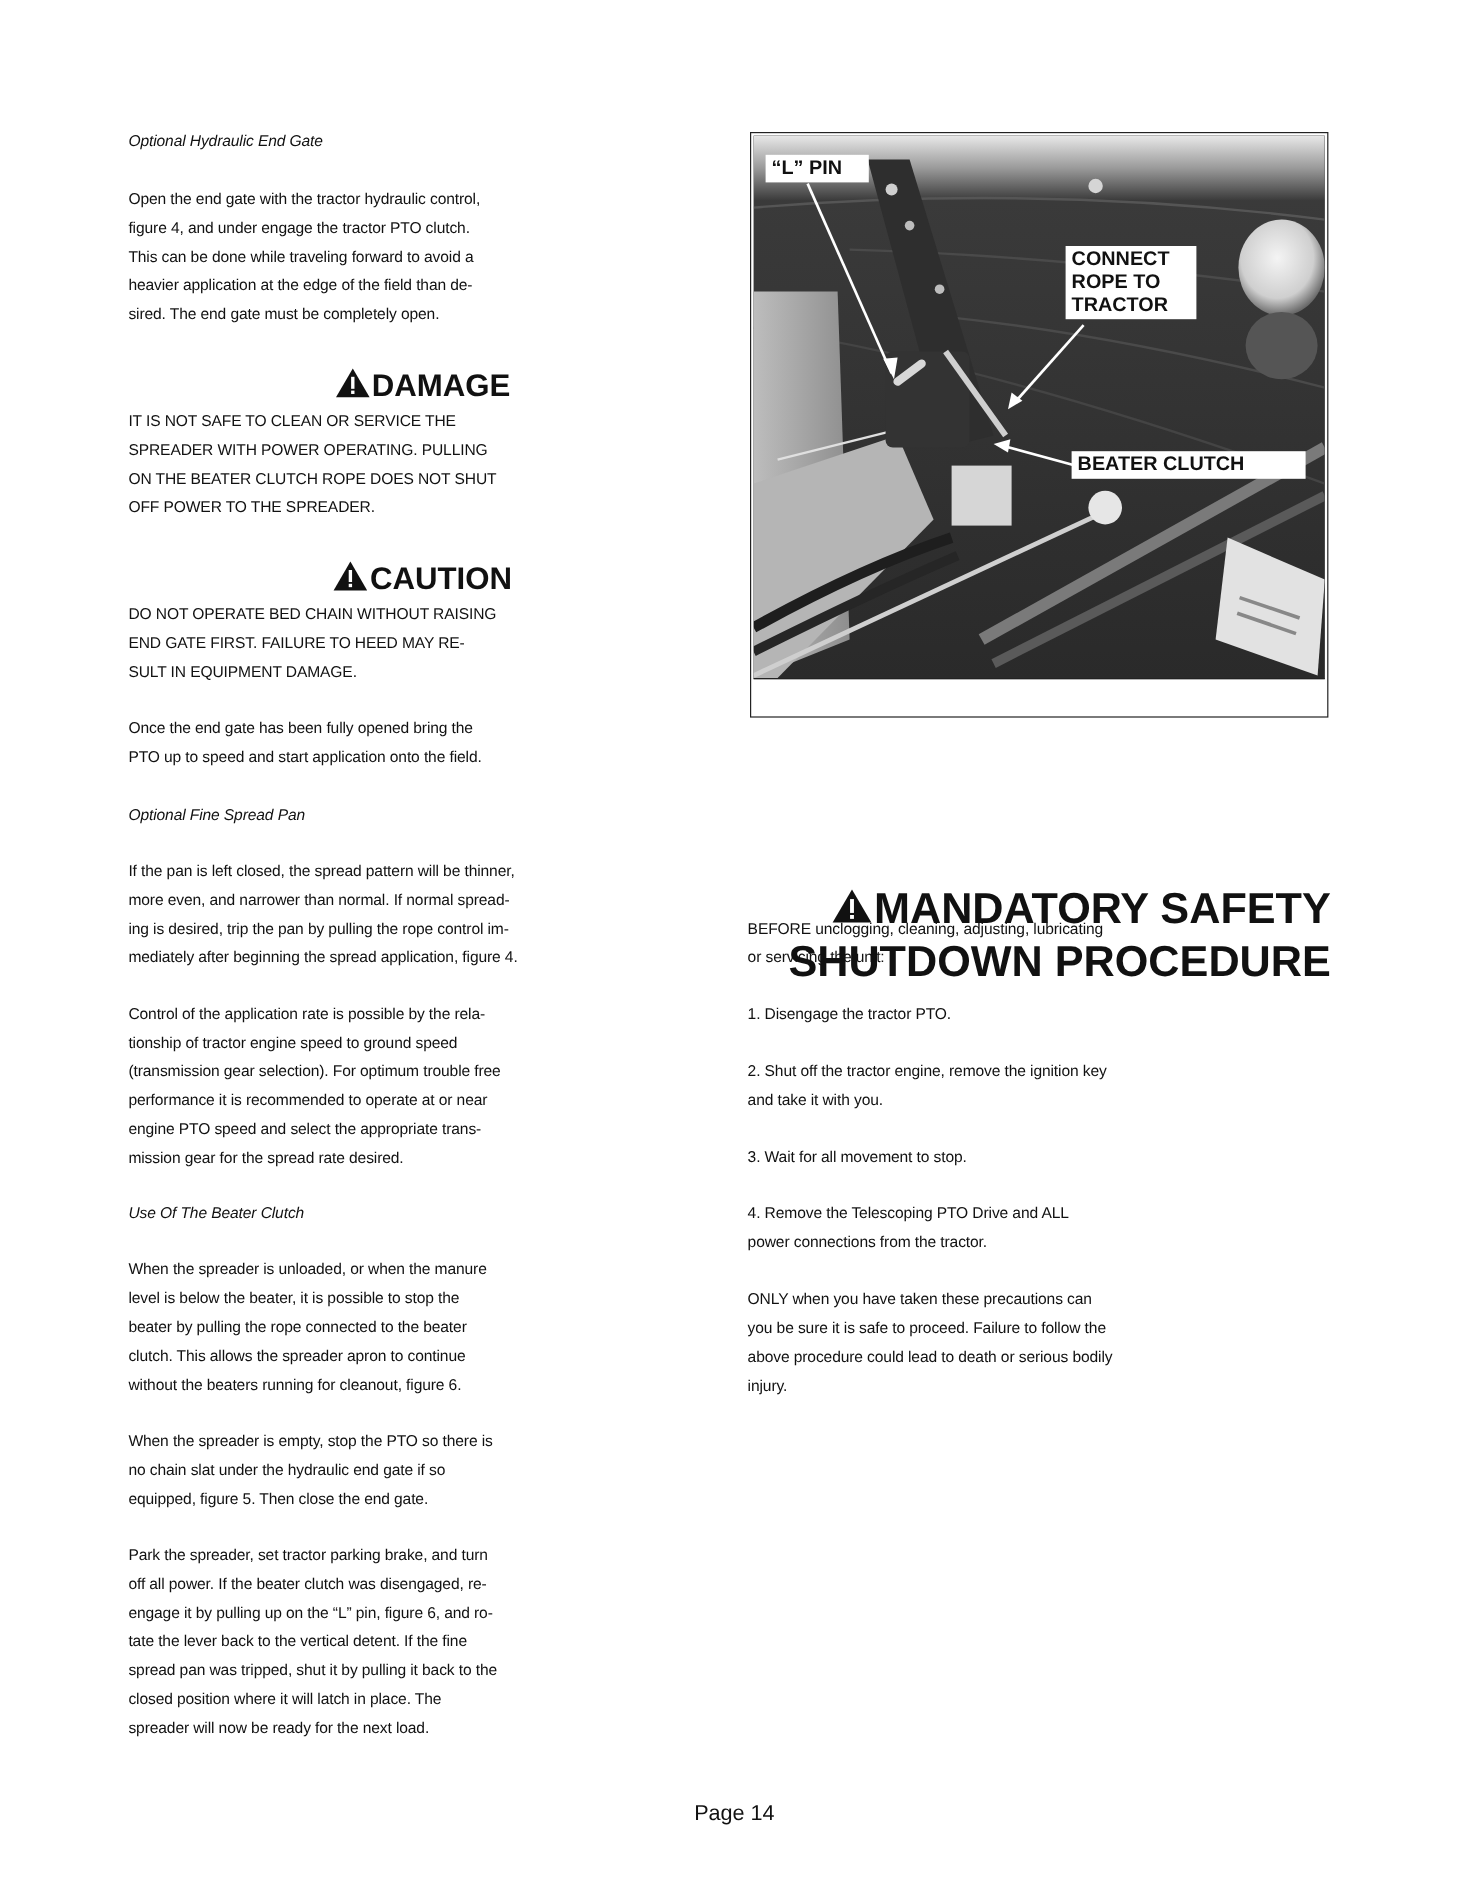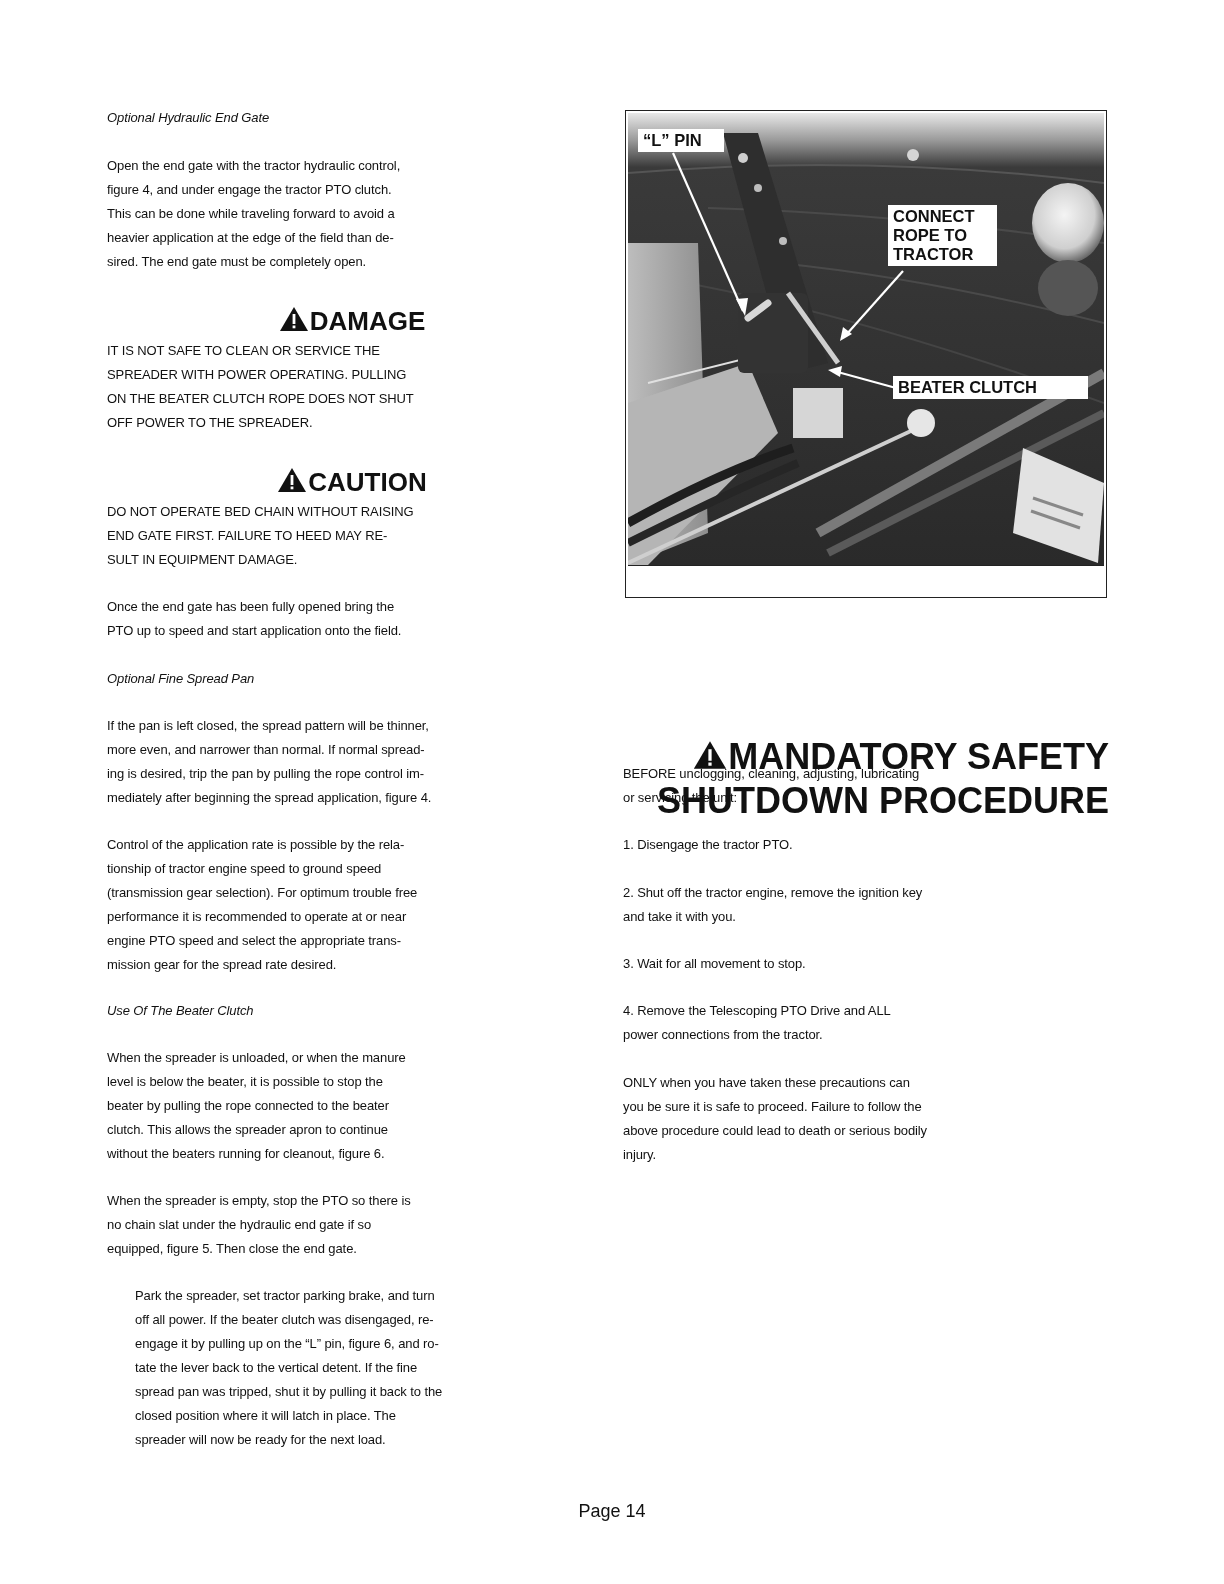--- a/index.html
+++ b/index.html
@@ -174,21 +174,21 @@
 
   <p class="p ital" style="top:999px;">Use Of The Beater Clutch</p>
   <p class="p" style="top:1046px;">When the spreader is unloaded, or when the manure
 level is below the beater, it is possible to stop the
 beater by pulling the rope connected to the beater
 clutch. This allows the spreader apron to continue
 without the beaters running for cleanout, figure 6.</p>
   <p class="p" style="top:1189px;">When the spreader is empty, stop the PTO so there is
 no chain slat under the hydraulic end gate if so
 equipped, figure 5. Then close the end gate.</p>
-  <p class="p" style="top:1284px;margin-left:28px;">Park the spreader, set tractor parking brake, and turn
+  <p class="p" style="top:1284px;">Park the spreader, set tractor parking brake, and turn
 off all power. If the beater clutch was disengaged, re-
 engage it by pulling up on the “L” pin, figure 6, and ro-
 tate the lever back to the vertical detent. If the fine
 spread pan was tripped, shut it by pulling it back to the
 closed position where it will latch in place. The
 spreader will now be ready for the next load.</p>
 </div>
 
 <div class="figure">
   <div class="photo">

